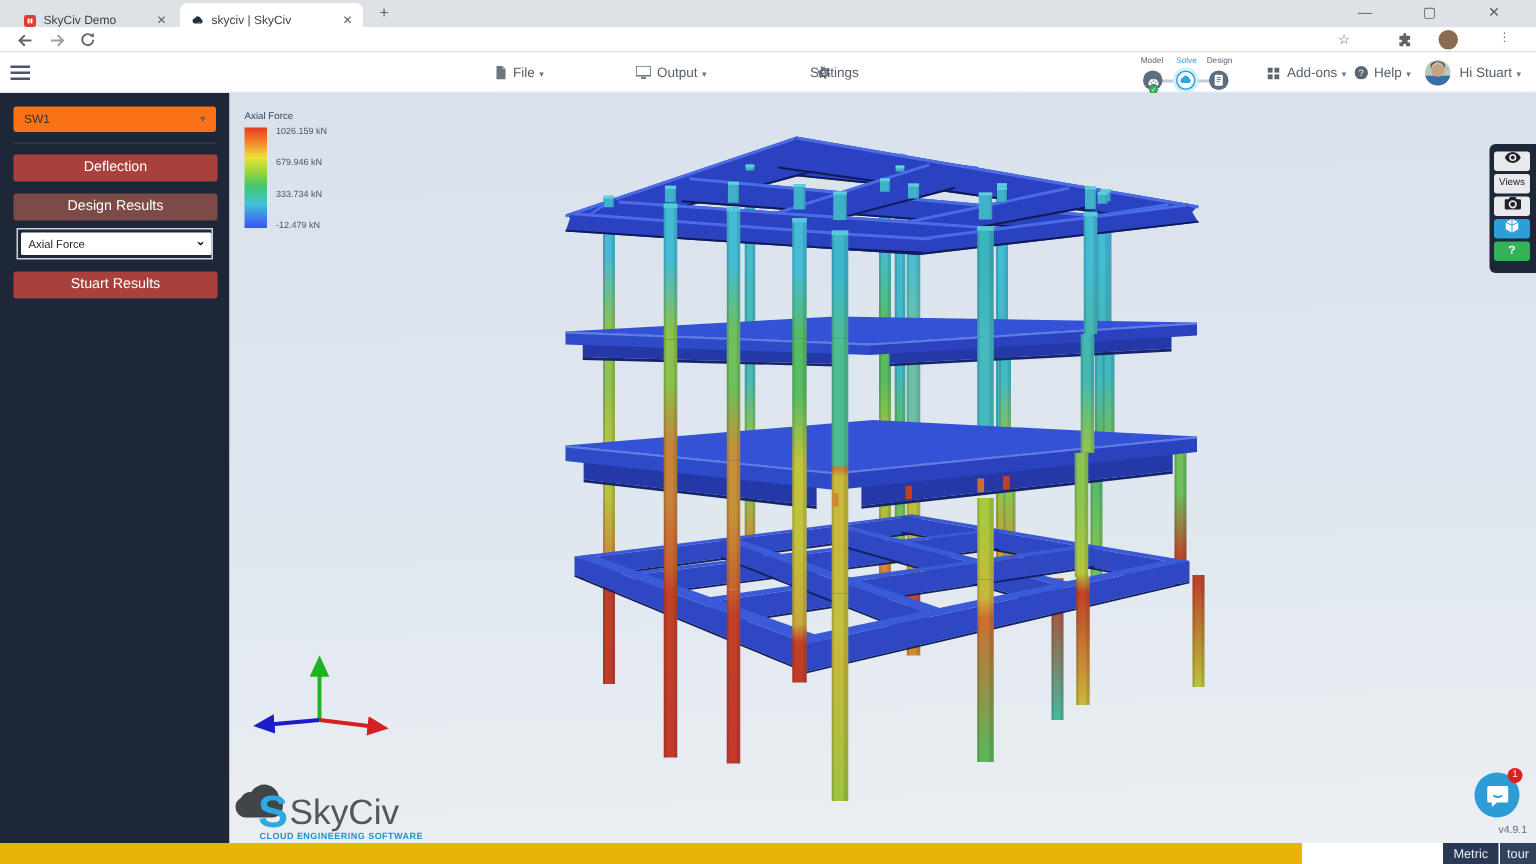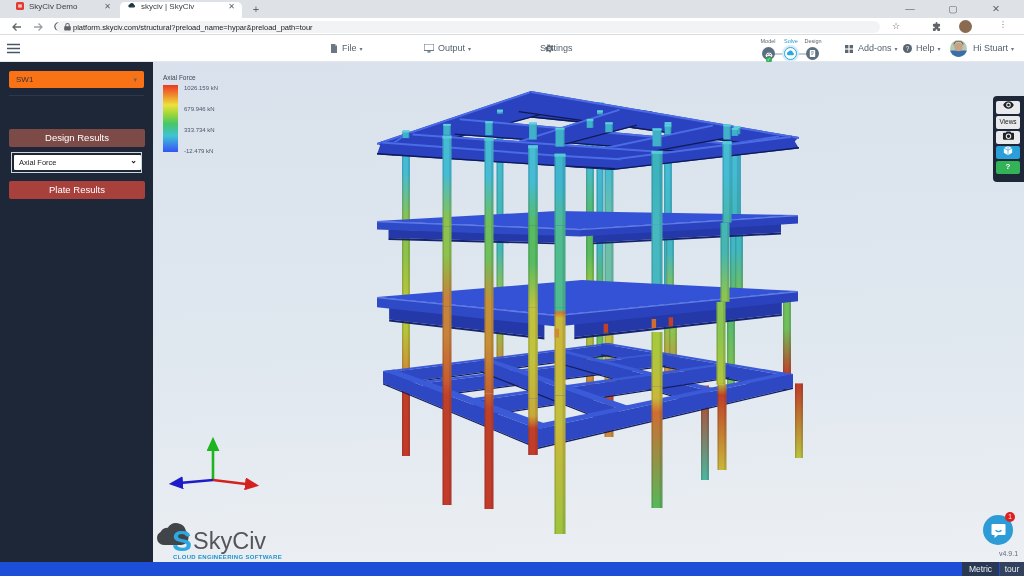--- a/index.html
+++ b/index.html
@@ -1,19 +1,19 @@
 <!DOCTYPE html>
 <html><head><meta charset="utf-8"><style>
 *{margin:0;padding:0;box-sizing:border-box}
 html,body{width:1024px;height:576px;overflow:hidden;font-family:"Liberation Sans",sans-serif}
 .abs{position:absolute}
 #page{position:relative;width:1024px;height:576px;background:#fff}
 
 #tabbar{position:absolute;left:0;top:0;width:1024px;height:18px;background:#dee1e6}
-.tab{position:absolute;top:2px;height:16px;font-size:8px;color:#3c4043;display:flex;align-items:flex-start}
+.tab{position:absolute;top:2px;height:16px;font-size:8px;color:#3c4043;display:flex;align-items:flex-end}
 #tab1{left:8px;width:110px}
 #tab2{left:120px;width:122px;background:#fff;border-radius:5px 5px 0 0}
 .tabx{margin-left:auto;margin-right:7px;color:#5f6368;font-size:8px}
 .fav{width:8px;height:8px;margin:0 5px 0 8px}
 #newtab{position:absolute;left:250px;top:4px;width:12px;height:12px;color:#5f6368;font-size:11px;line-height:11px;text-align:center}
 .winctl{position:absolute;top:0;height:18px;width:30px;color:#5f6368;font-size:9.5px;text-align:center;line-height:17px}
 
 #urlrow{position:absolute;left:0;top:18px;width:1024px;height:17px;background:#fff;border-bottom:1px solid #dadce0}
 .navic{position:absolute;top:2px;color:#5f6368;font-size:9px}
 #omni{position:absolute;left:56px;top:2.5px;width:824px;height:12.5px;background:#f1f3f4;border-radius:7px;font-size:7.5px;color:#202124;line-height:13px}
@@ -35,21 +35,21 @@
 
 #canvas{position:absolute;left:153px;top:62px;width:871px;height:500px;background:linear-gradient(178deg,#d9e2ec 0%,#dfe7ef 55%,#eceff3 100%)}
 
 #legend{position:absolute;left:10px;top:12px;font-size:6.5px;color:#3a4656}
 #lgbar{position:absolute;left:10px;top:23px;width:15px;height:67px;background:linear-gradient(180deg,#e93a25 0%,#f0832c 14%,#ede23a 30%,#8ed43d 46%,#45c66a 58%,#3fc3d4 76%,#3a6df0 94%,#3556ee 100%)}
 .lgt{position:absolute;left:31px;font-size:6px;color:#4a5568;white-space:nowrap}
 
 #rtools{position:absolute;right:0;top:96px;width:31px;height:86px;background:#1d2738;border-radius:4px 0 0 4px}
 .rbt{position:absolute;left:3px;width:24px;height:12.5px;border-radius:2px;background:#e8eaed;color:#202124;font-size:7px;text-align:center;line-height:12px}
 
-#bbar{position:absolute;left:0;top:562px;width:1024px;height:14px;background:#1d4ed8}
+#bbar{position:absolute;left:0;top:562px;width:868px;height:14px;background:#eab308}
 .bseg{position:absolute;top:0;height:14px;color:#e8edf4;font-size:8.5px;text-align:center;line-height:14px}
 
 #chat{position:absolute;left:983px;top:515px;width:30px;height:30px;border-radius:50%;background:#2d9bd6}
 #chatbadge{position:absolute;left:1005px;top:512px;width:10px;height:10px;border-radius:50%;background:#e02020;color:#fff;font-size:6.5px;text-align:center;line-height:10px}
 #ver{position:absolute;left:999px;top:550px;font-size:7px;color:#5f6b7a}
 </style></head><body>
 <div id="page">
 
 <div id="tabbar">
  <div class="tab" id="tab1">
@@ -80,23 +80,20 @@
         <path d="M9 5H1.5M4.5 1.5L1 5l3.5 3.5" stroke="#5f6368" stroke-width="1.3" fill="none"></path>
       </svg>
  <svg class="abs" style="left:33px;top:3.5px" width="10" height="10" viewBox="0 0 10 10">
         <path d="M1 5h7.5M5.5 1.5L9 5 5.5 8.5" stroke="#9aa0a6" stroke-width="1.3" fill="none"></path>
       </svg>
 
  <svg class="abs" style="left:53px;top:3px" width="11" height="11" viewBox="0 0 11 11">
         <path d="M9.2 5.5a3.7 3.7 0 1 1-1-2.6" stroke="#5f6368" stroke-width="1.25" fill="none"></path>
         <path d="M9.6 1l-.2 3-2.7-1.2z" fill="#5f6368"></path>
       </svg>
- <div id="omni"><svg style="position:absolute;left:8px;top:2.5px" width="7" height="8" viewBox="0 0 7 8">
-          <path d="M1.2 3.2V2.4a2.3 2.3 0 0 1 4.6 0v.8h.4a.6.6 0 0 1 .6.6v3a.6.6 0 0 1-.6.6H.8a.6.6 0 0 1-.6-.6v-3a.6.6 0 0 1 .6-.6zM2.2 2.4v.8h2.6v-.8a1.3 1.3 0 0 0-2.6 0z" fill="#5f6368"></path>
-        </svg><span style="padding-left:17px">platform.skyciv.com/structural?preload_name=hypar&amp;preload_path=tour</span></div>
  <span class="navic" style="left:892px;top:3px">☆</span>
  <svg class="abs" style="left:932px;top:4px" width="9" height="9" viewBox="0 0 10 10">
         <path d="M4 1a1 1 0 0 1 2 0v1h2a1 1 0 0 1 1 1v2H8a1 1 0 0 0 0 2h1v2a1 1 0 0 1-1 1H6V9a1 1 0 0 0-2 0v1H2a1 1 0 0 1-1-1V7h1a1 1 0 0 0 0-2H1V3a1 1 0 0 1 1-1h2z" fill="#5f6368"></path>
       </svg>
  <div class="abs" style="left:959px;top:2px;width:13px;height:13px;border-radius:50%;background:#8a6a50"></div>
  <span class="navic" style="left:999px;font-size:8px">⋮</span>
 </div>
 
 <div id="toolbar">
  <svg class="abs" style="left:6px;top:6px" width="15" height="15" viewBox="0 0 15 15">
@@ -161,25 +158,26 @@
           <path d="M4 6a4.5 4.5 0 0 1 9 0l.4-2.6A4.8 4.8 0 0 0 8.5 1 4.8 4.8 0 0 0 3.6 3.4z" fill="#6b4a33"></path>
         </g>
       </svg>
  <span class="tbtn" style="left:973px">Hi Stuart<span class="car">▾</span></span>
 </div>
 
 <div id="lpanel">
 
  <div id="sw1">SW1</div>
  <div class="lpdiv"></div>
+ <div class="rbtn" style="top:41px;background:#a8403c">Deflection</div>
  <div class="rbtn" style="top:67px;background:#7d4b47">Design Results</div>
  <div id="selwrap">
         <div id="axsel">Axial Force</div>
       </div>
- <div class="rbtn" style="top:119px;background:#a8403c">Plate Results</div>
+ <div class="rbtn" style="top:119px;background:#a8403c">Stuart Results</div>
 </div>
 
 <div id="canvas">
  <svg width="871" height="500" viewBox="0 0 871 500">
         <defs>
           <linearGradient id="cg1" x1="0" y1="40.5" x2="0" y2="302.2" gradientUnits="userSpaceOnUse">
             <stop offset="0.000" stop-color="#45bcd4"></stop>
             <stop offset="0.191" stop-color="#45bcd4"></stop>
             <stop offset="0.424" stop-color="#40b6c8"></stop>
             <stop offset="0.545" stop-color="#40b6c8"></stop>

